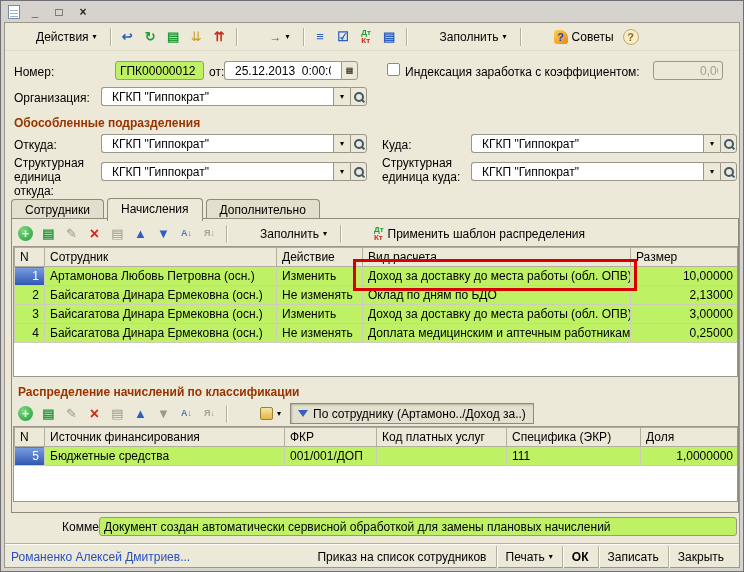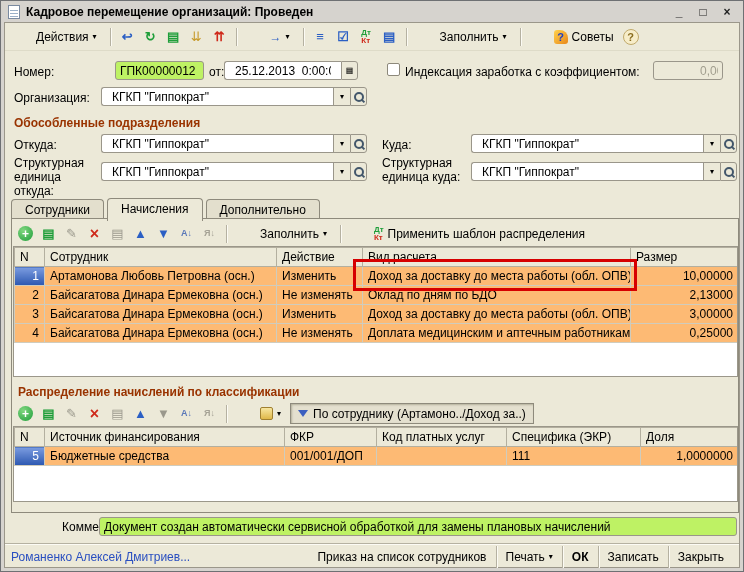--- a/index.html
+++ b/index.html
@@ -77,21 +77,21 @@
   .tab.active { background:#ece9d8; padding-bottom:5px; z-index:3; top:1px; }
   .panel { position:absolute; top:195px; left:6px; width:728px; height:295px;
            border:1px solid #8e8a7c; background:#ece9d8; padding:2px 0 0 0; z-index:2; }
   .panel .bar { display:flex; align-items:center; padding:1px 3px; gap:2px; height:25px; }
 
   
   .tablebox { background:#fff; border:1px solid #9b978a; overflow:hidden; margin:0 0 0 1px; width:725px; }
   table { border-collapse:collapse; table-layout:fixed; width:724px; font-size:12px; }
   th { background:#ece9d8; border:1px solid #b3af9f; font-weight:normal; text-align:left;
        padding:2px 5px; height:17px; white-space:nowrap; overflow:hidden; }
-  td { border:1px solid #cfccbe; padding:2px 5px; height:17px; white-space:nowrap; overflow:hidden; background:#fdba74; }
+  td { border:1px solid #cfccbe; padding:2px 5px; height:17px; white-space:nowrap; overflow:hidden; background:#bef264; }
   td.num { text-align:right; }
   td.sel { background:linear-gradient(#7b9ce0,#2c57b0); color:#fff; text-align:right; }
 
   .filterbtn { display:inline-flex; align-items:center; gap:5px; padding:2px 7px; height:21px;
                border:1px solid #8e8a7c; background:#e4e0cf; box-shadow:inset 1px 1px 2px rgba(90,85,60,.35);
                cursor:default; }
   .funnel { width:0; height:0; border-left:5px solid transparent; border-right:5px solid transparent;
             border-top:7px solid #3b5fc0; position:relative; }
   .notebook { width:13px; height:13px; background:linear-gradient(#f7e6a0,#dfb84a); border:1px solid #a08030;
               border-radius:2px; }
@@ -110,21 +110,20 @@
           border-left:1px solid #b5b1a1; box-shadow:1px 0 0 #fcfbf4 inset; white-space:nowrap; }
   .fbtn.bold { font-weight:bold; }
 </style>
 </head>
 <body>
 
 <div class="window">
 
   <div class="titlebar">
     <span class="doc-ic"></span>
-    <span class="title-text">Кадровое перемещение организаций: Проведен</span>
     <span class="winbtn">_</span>
     <span class="winbtn">□</span>
     <span class="winbtn">×</span>
   </div>
 
   <div class="client">
 
     <div class="toolbar">
       <span class="txtbtn">
         <span>Действия</span>

